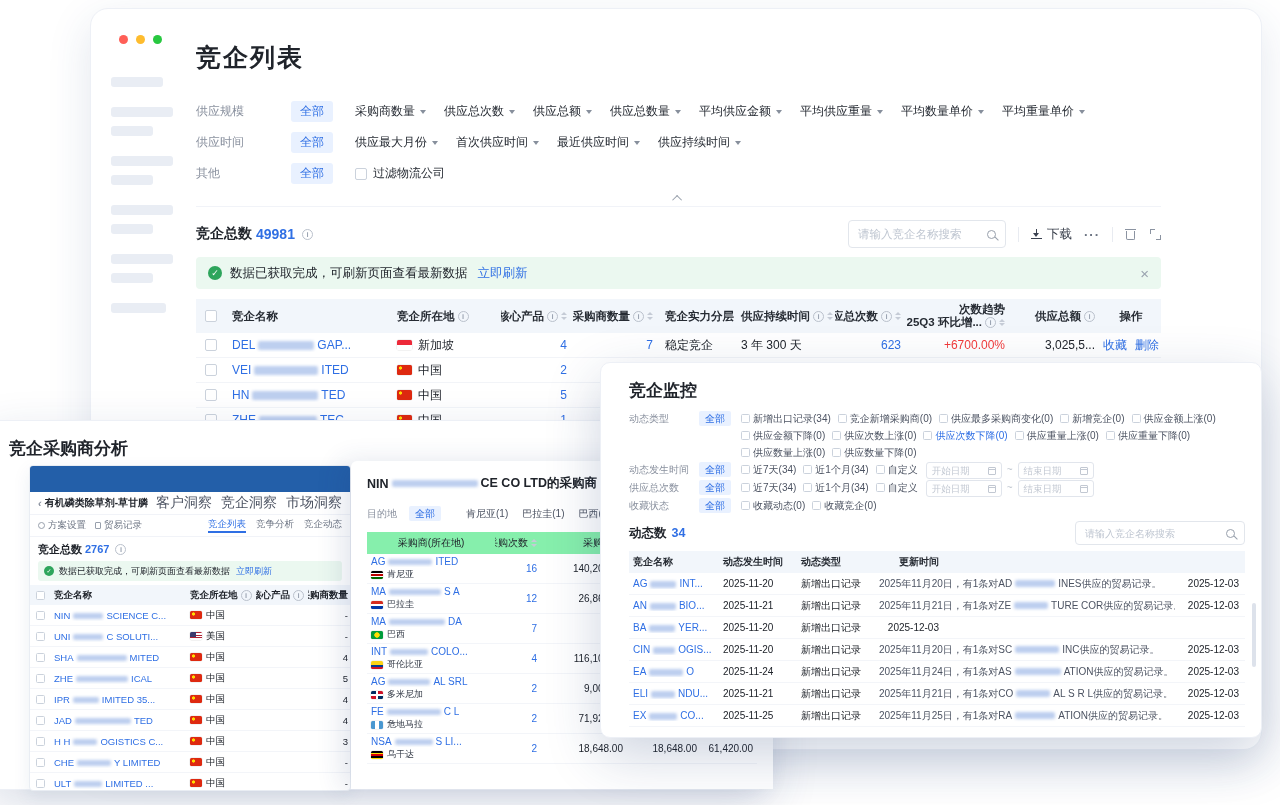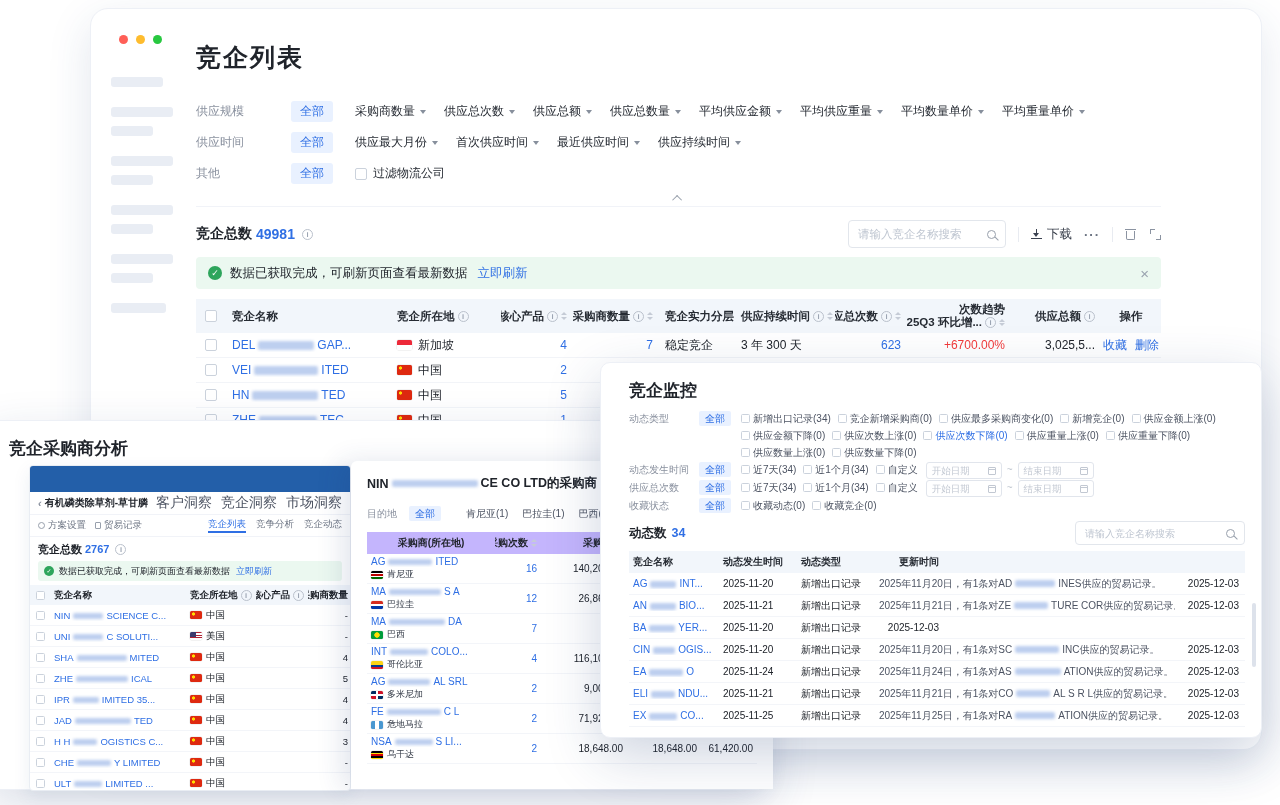--- a/index.html
+++ b/index.html
@@ -157,21 +157,21 @@
 .ac-prod{width:52px;justify-content:flex-end}
 .ac-buy{width:44px;justify-content:flex-end}
 
 .drawer{position:absolute;left:366px;top:40px;width:422px;bottom:0;background:#fff;z-index:5;box-shadow:-10px 0 26px rgba(30,58,112,.12);border-radius:6px 0 0 0;padding:14px 16px 0}
 .d-title{font-size:12.5px;font-weight:700;display:flex;align-items:center;white-space:nowrap;overflow:hidden}
 .d-dest{display:flex;margin-top:13px;font-size:10px;color:#4C5362;line-height:17px}
 .d-dest .m-label{width:42px}
 .d-items{display:flex;flex-wrap:wrap;column-gap:14px;margin-left:15px}
 .d-items span{cursor:pointer;white-space:nowrap}
 .d-table{margin-top:10px;font-size:10px}
-.d-thead{display:flex;height:22px;background:#c4b5fd;font-weight:700}
+.d-thead{display:flex;height:22px;background:#86efac;font-weight:400}
 .d-tr{display:flex;height:30px;border-bottom:1px solid #F3F5F9}
 .d-table .cell{padding:0 4px}
 .dc-buyer{width:128px;flex-direction:column;align-items:flex-start;justify-content:center}
 .dc-times{width:46px;justify-content:flex-end}
 .dc-qty{width:86px;justify-content:flex-end}
 .dc-c4{width:74px;justify-content:flex-end}
 .dc-c5{width:56px;justify-content:flex-end}
 .d-name{max-width:120px;overflow:hidden;white-space:nowrap;display:inline-flex;align-items:center}
 .d-loc{display:flex;align-items:center;color:#343B47;font-size:9px;margin-top:1px}
 </style>

